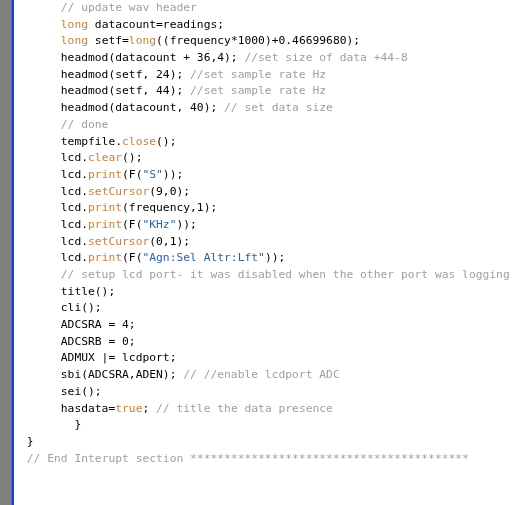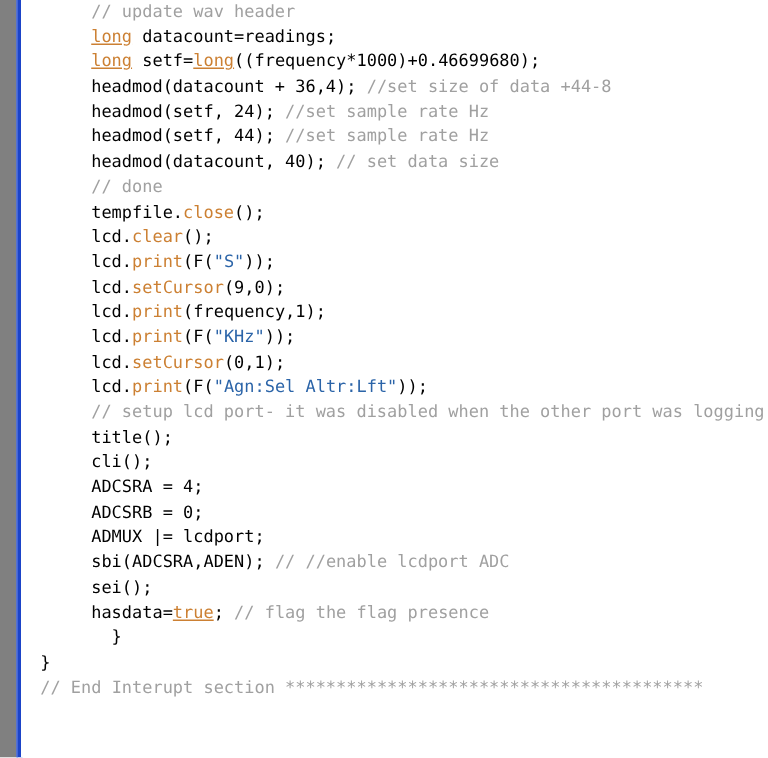--- a/index.html
+++ b/index.html
@@ -47,21 +47,21 @@
   }
   .line {
     height: 16.7px;
     line-height: 16.7px;
     font-size: 11.3px;
     white-space: pre;
     color: #000000;
     letter-spacing: 0px;
     padding-left: 6px;
   }
-  .kw   { color: #cc8033; text-decoration: underline; }
+  .kw   { color: #cc8033; }
   .fn   { color: #cc8033; }
   .str  { color: #2b64a8; }
   .cmt  { color: #a0a0a0; }
   .pln  { color: #000000; }
 </style>
 </head>
 <body>
 
 <div class="editor">
 
@@ -86,19 +86,19 @@
       <div class="line"><span class="pln">      </span><span class="pln">lcd.</span><span class="fn">setCursor</span><span class="pln">(0,1);</span></div>
       <div class="line"><span class="pln">      </span><span class="pln">lcd.</span><span class="fn">print</span><span class="pln">(F(</span><span class="str">"Agn:Sel Altr:Lft"</span><span class="pln">));</span></div>
       <div class="line"><span class="pln">      </span><span class="cmt">// setup lcd port- it was disabled when the other port was logging</span></div>
       <div class="line"><span class="pln">      </span><span class="pln">title();</span></div>
       <div class="line"><span class="pln">      </span><span class="pln">cli();</span></div>
       <div class="line"><span class="pln">      </span><span class="pln">ADCSRA = 4;</span></div>
       <div class="line"><span class="pln">      </span><span class="pln">ADCSRB = 0;</span></div>
       <div class="line"><span class="pln">      </span><span class="pln">ADMUX |= lcdport;</span></div>
       <div class="line"><span class="pln">      </span><span class="pln">sbi(ADCSRA,ADEN); </span><span class="cmt">// //enable lcdport ADC</span></div>
       <div class="line"><span class="pln">      </span><span class="pln">sei();</span></div>
-      <div class="line"><span class="pln">      </span><span class="pln">hasdata=</span><span class="kw">true</span><span class="pln">; </span><span class="cmt">// flag the flag presence</span></div>
+      <div class="line"><span class="pln">      </span><span class="pln">hasdata=</span><span class="kw">true</span><span class="pln">; </span><span class="cmt">// title the data presence</span></div>
       <div class="line"><span class="pln">      </span><span class="pln">  }</span></div>
       <div class="line"><span class="pln"> </span><span class="pln">}</span></div>
       <div class="line"><span class="pln"> </span><span class="cmt">// End Interupt section *****************************************</span></div>
     </div>
 
 </div>
 
 </body></html>

